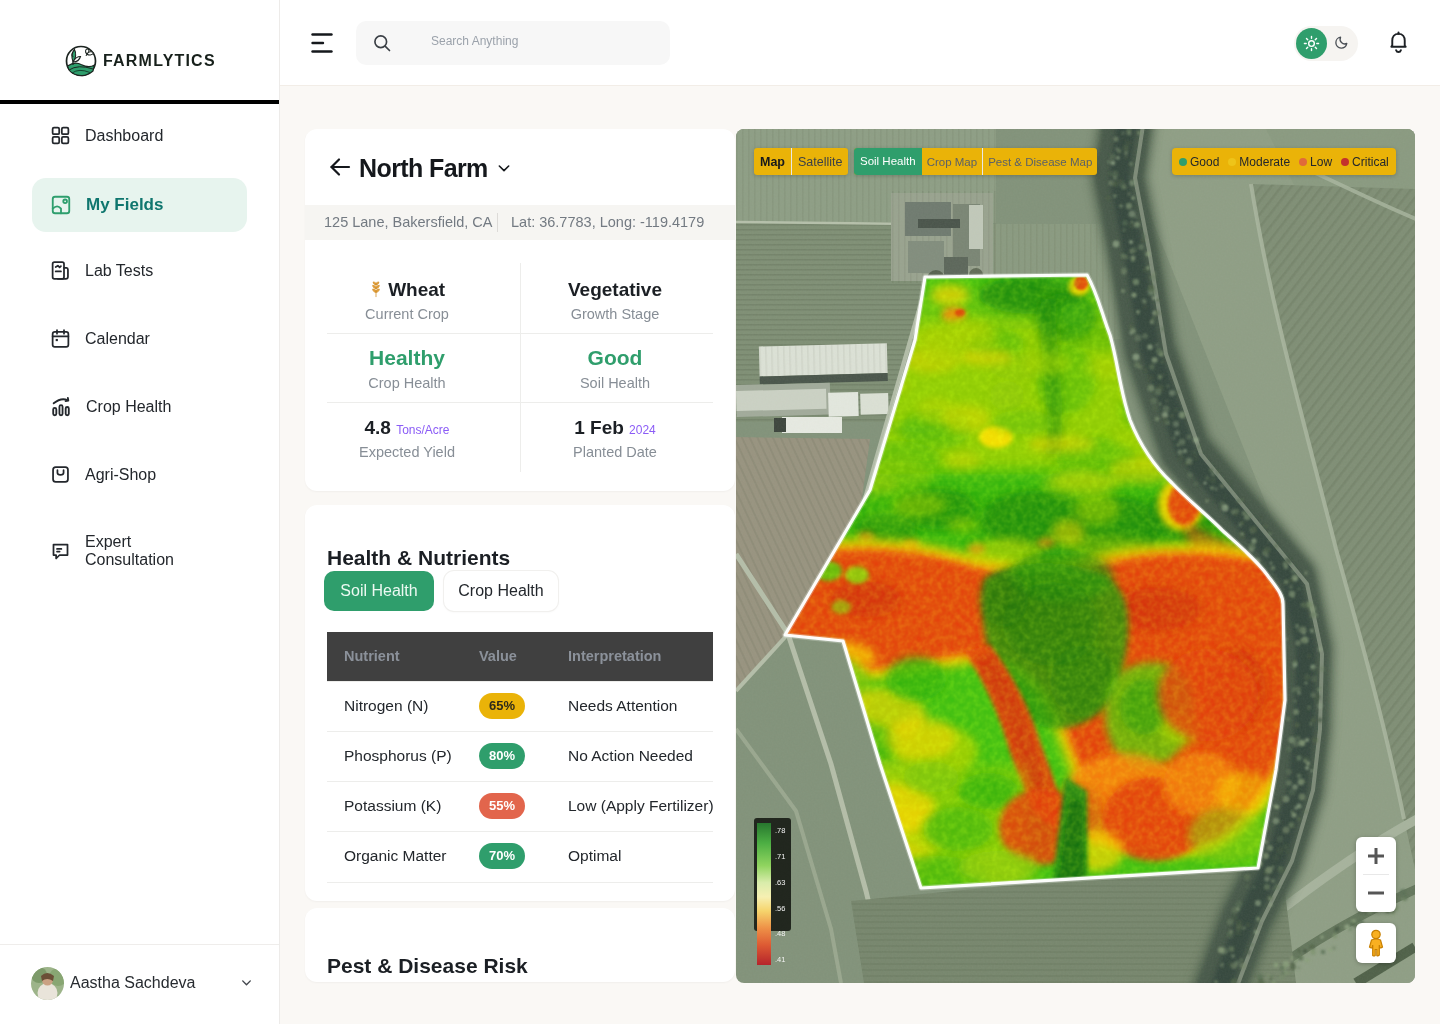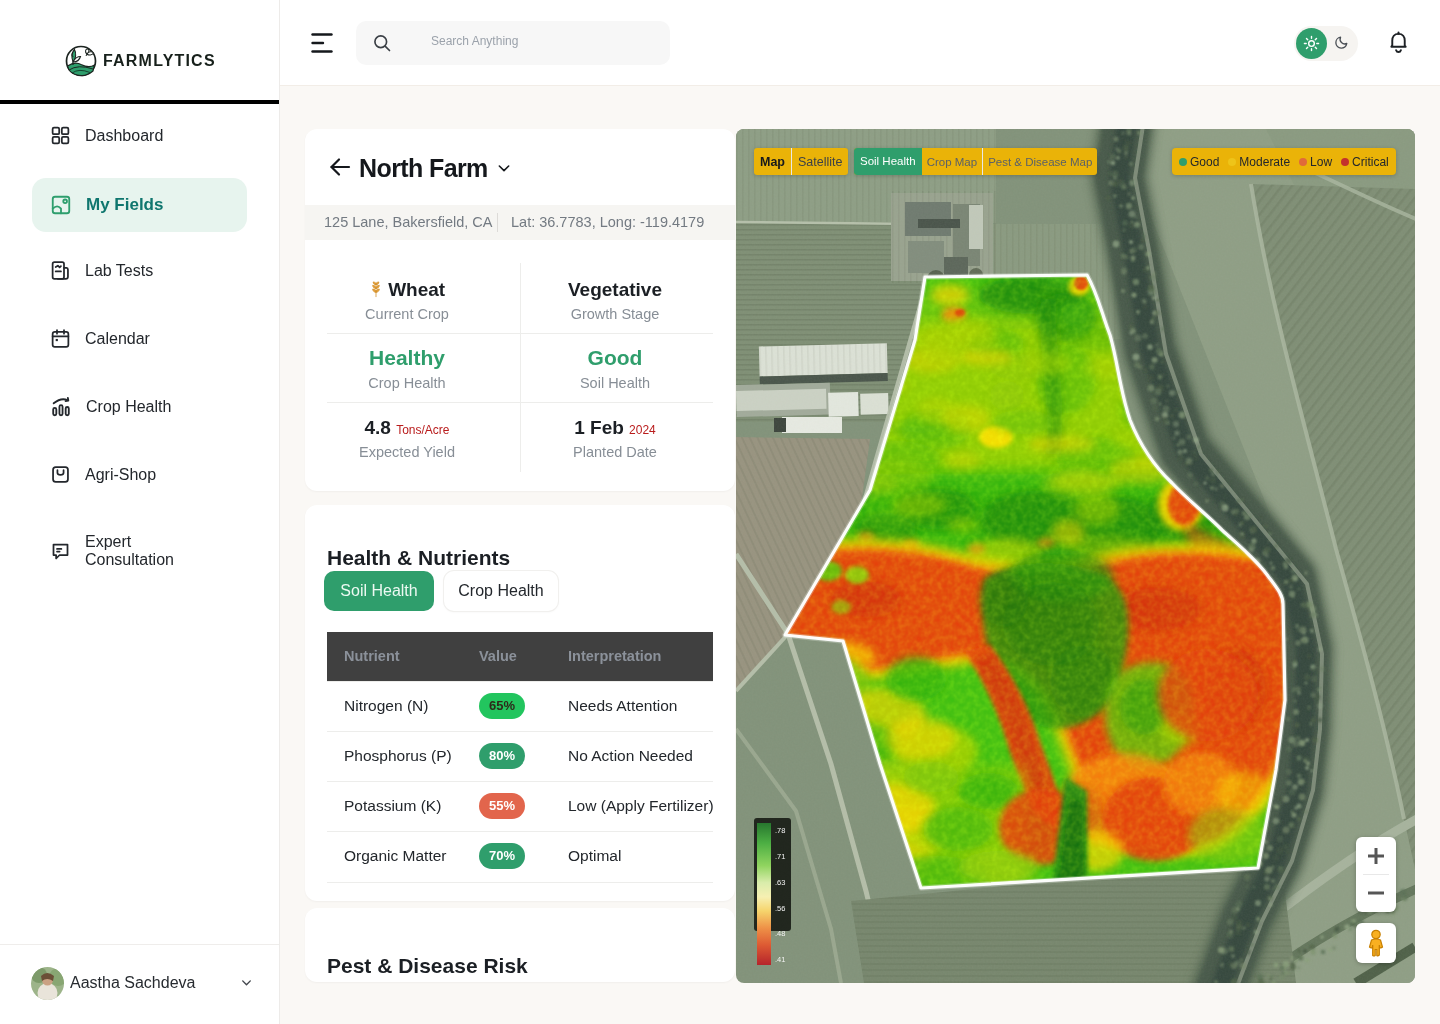--- a/index.html
+++ b/index.html
@@ -34,37 +34,37 @@
   .title-chev { position:absolute; left:495px; top:160px; }
   .addr { position:absolute; left:305px; top:205px; width:430px; height:35px; background:#f6f5f2; font-size:14.5px; color:#737a82; line-height:35px; }
   .addr .a1 { position:absolute; left:19px; }
   .addr .sep { position:absolute; left:192px; top:8px; height:19px; width:1px; background:#dddbd8; }
   .addr .a2 { position:absolute; left:206px; }
 
   .stat { position:absolute; width:194px; text-align:center; }
   .stat .v { font-size:19px; font-weight:bold; color:#1b1f24; }
   .stat .v.green { color:#2f9e6c; font-size:21px; }
   .stat .sub { font-size:14.5px; color:#878e96; margin-top:5px; }
-  .stat .unit { font-size:12px; color:#b91c1c; font-weight:normal; }
+  .stat .unit { font-size:12px; color:#8b5cf6; font-weight:normal; }
   .vdivider { position:absolute; left:520px; top:263px; width:1px; height:209px; background:#ededeb; }
   .hdivider { position:absolute; left:327px; width:386px; height:1px; background:#ededeb; }
 
   #card2 { left:305px; top:505px; width:430px; height:396px; }
   .sec-title { font-size:21px; font-weight:bold; color:#1b1f24;margin-top:20px; }
   .tab-green { position:absolute; left:19px; top:66px; width:110px; height:40px; background:#2f9e6c; border-radius:10px; color:#ecf9f2; font-size:16px; text-align:center; line-height:40px; }
   .tab-white { position:absolute; left:139px; top:66px; width:114px; height:40px; background:#ffffff; border-radius:10px; color:#23272c; font-size:16px; text-align:center; line-height:40px; box-shadow:0 0 0 1px #f1f0ee, 0 1px 3px rgba(0,0,0,0.05); }
   table.nut { position:absolute; left:22px; top:127px; width:386px; border-collapse:collapse; table-layout:fixed; }
   table.nut thead tr { background:#404040; }
   table.nut th { font-size:14.5px; color:#8b919a; font-weight:bold; text-align:left; height:49px; }
   table.nut td { font-size:15.5px; color:#23272c; height:50px; border-top:1px solid #ededeb; }
   table.nut th:first-child, table.nut td:first-child { padding-left:17px; width:152px; }
   table.nut th:nth-child(2), table.nut td:nth-child(2) { width:89px; }
   table.nut td:nth-child(3), table.nut th:nth-child(3) { white-space:nowrap; }
   .pill { display:inline-block; min-width:46px; height:26px; border-radius:13px; font-size:13px; font-weight:bold; text-align:center; line-height:26px; }
-  .pill.y { background:#22c55e; color:#2d2a1a; }
+  .pill.y { background:#eab308; color:#2d2a1a; }
   .pill.g { background:#2f9e6c; color:#ffffff; }
   .pill.r { background:#e2654c; color:#ffffff; }
 
   #card3 { left:305px; top:908px; width:430px; height:74px; }
 
   #map { position:absolute; left:736px; top:129px; width:679px; height:854px; border-radius:8px; overflow:hidden; }
   .mctl { position:absolute; background:#eab308; box-shadow:0 1px 4px rgba(0,0,0,0.2); font-size:15px; }
   .maptype { left:18px; top:19px; height:27px; border-radius:3px; display:flex; align-items:center; font-size:12.5px; }
   .maptype .seg { padding:0 6px; color:#3c4147; }
   .maptype .seg.b { font-weight:bold; color:#17191c; }

